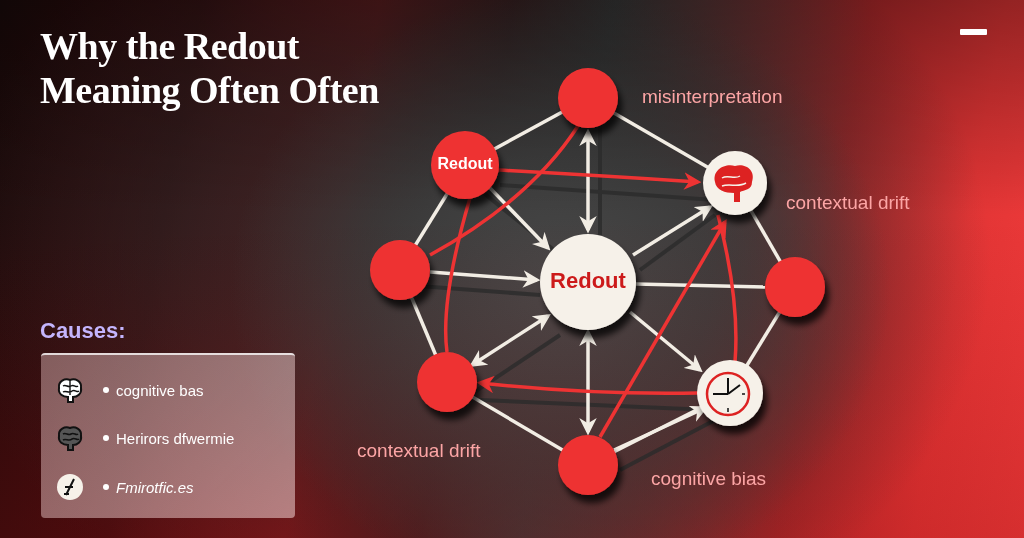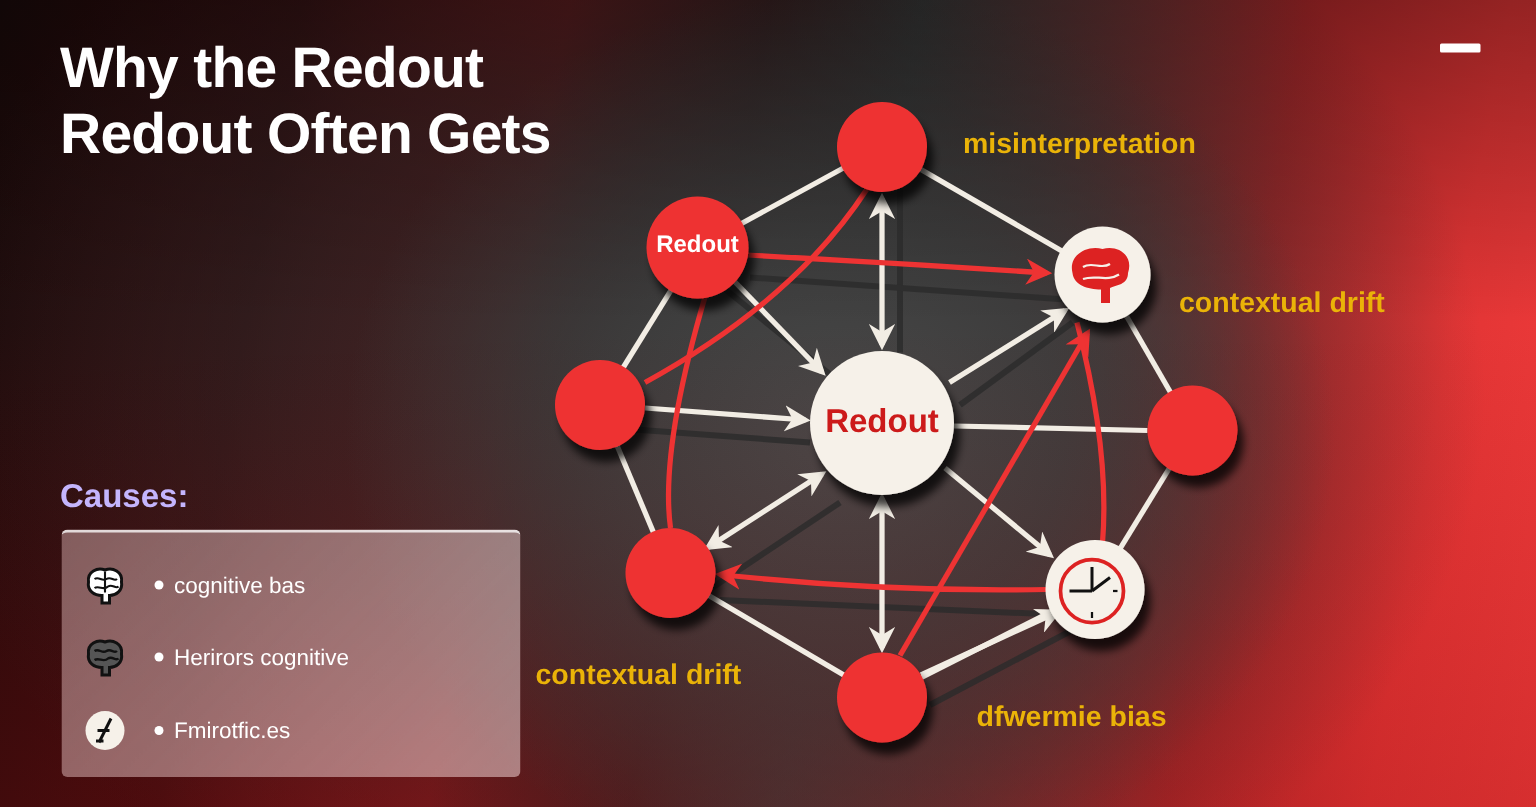--- a/index.html
+++ b/index.html
@@ -7,43 +7,43 @@
     font-family:"Liberation Sans", sans-serif; background:#2a2a2a; }
   .bg { position:absolute; inset:0;
     background:
       radial-gradient(ellipse 330px 300px at 560px 290px, rgba(72,72,72,1) 0%, rgba(62,62,62,0.95) 45%, rgba(60,60,60,0) 100%),
       radial-gradient(ellipse 520px 420px at 470px 260px, rgba(40,40,40,1) 0%, rgba(40,40,40,0.6) 55%, rgba(40,40,40,0) 100%),
       linear-gradient(100deg, #1a0a0a 0%, #3a0c0e 18%, #8a1418 34%, #4a1a1c 46%, #444 55%, #b82a2c 78%, #e33535 90%, #ef3b3b 100%);
   }
   .bg2 { position:absolute; inset:0;
     background: linear-gradient(180deg, rgba(0,0,0,0.35) 0%, rgba(0,0,0,0) 40%, rgba(140,10,12,0.25) 100%); }
   .title { position:absolute; left:40px; top:24px; margin:0; color:#fff;
-    font-weight:700; font-size:38px; line-height:44px; letter-spacing:-0.5px; }
+    font-weight:700; font-size:38px; line-height:44px; letter-spacing:-0.5px;font-family:Liberation Serif, serif; }
   .title span { display:block; }
   .minimize { position:absolute; left:960px; top:29px; width:27px; height:6px; background:#fff; border-radius:1px; }
   .causes-label { position:absolute; left:40px; top:318px; color:#c4b5fd; font-weight:700; font-size:22px; }
-  .causes-box { position:absolute; left:41px; top:353px; width:306px; height:163px;
+  .causes-box { position:absolute; left:41px; top:353px; width:254px; height:163px;
     background:linear-gradient(135deg, rgba(240,200,200,0.42), rgba(255,230,230,0.5));
     border-top:2px solid rgba(255,255,255,0.75); border-radius:4px; }
   .cause { position:absolute; left:12px; height:34px; display:flex; align-items:center; }
   .cause .ic { width:34px; height:34px; display:flex; align-items:center; justify-content:center; }
   .cause .dot { width:6px; height:6px; background:#fff; border-radius:50%; margin-left:16px; margin-right:7px; }
   .cause .txt { color:#fff; font-size:15px; }
   svg.diagram { position:absolute; left:0; top:0; }
-  .lbl { position:absolute; color:#eab308; font-size:19px; font-weight:700; }
+  .lbl { position:absolute; color:#fca5a5; font-size:19px; font-weight:400; }
 </style>
 </head>
 <body>
 
 <div class="bg"></div>
 <div class="bg2"></div>
 
 <h1 class="title">
   <span>Why the Redout</span>
-  <span>Redout Often Gets</span>
+  <span>Meaning Often Often</span>
 </h1>
 
 <div class="minimize"></div>
 
 <svg class="diagram" width="1024" height="538" viewBox="0 0 1024 538">
   <defs>
     <marker id="aw" viewBox="0 0 10 10" refX="8" refY="5" markerWidth="5" markerHeight="5" orient="auto-start-reverse">
       <path d="M0,0 L10,5 L0,10 L3,5 z" fill="#f2ede4"></path>
     </marker>
     <marker id="ar" viewBox="0 0 10 10" refX="8" refY="5" markerWidth="5" markerHeight="5" orient="auto-start-reverse">
@@ -137,21 +137,21 @@
     <circle cx="588" cy="465" r="30" fill="#ee3333" filter="url(#sh)"></circle>
   </g>
 </svg>
 
 <div style="position:absolute;left:431px;top:155px;width:68px;text-align:center;color:#fff;font-weight:700;font-size:16px;">Redout</div>
 <div style="position:absolute;left:540px;top:268px;width:96px;text-align:center;color:#cc1a1a;font-weight:700;font-size:22px;">Redout</div>
 
 <div class="lbl" style="left:642px;top:86px;">misinterpretation</div>
 <div class="lbl" style="left:786px;top:192px;">contextual drift</div>
 <div class="lbl" style="left:357px;top:440px;">contextual drift</div>
-<div class="lbl" style="left:651px;top:468px;">dfwermie bias</div>
+<div class="lbl" style="left:651px;top:468px;">cognitive bias</div>
 
 <div class="causes-label">Causes:</div>
 <div class="causes-box">
   <div class="cause" style="top:18px;">
     <div class="ic">
       <svg width="30" height="30" viewBox="0 0 30 30">
         <path d="M4,13 C3,6 10,3 15,5 C20,3 27,6 26,13 C27,19 22,22 18,22 L18,27 L13,27 L13,22 C8,22 3,19 4,13 Z" fill="#fff" stroke="#111" stroke-width="2"></path>
         <path d="M8,11 C11,9 13,13 16,11 C19,9 21,13 23,11 M8,17 C11,15 14,19 17,16 C20,14 22,18 24,16 M15,6 L15,20" stroke="#111" stroke-width="1.4" fill="none"></path>
       </svg>
     </div>
@@ -159,23 +159,23 @@
     <div class="txt">cognitive bas</div>
   </div>
   <div class="cause" style="top:66px;">
     <div class="ic">
       <svg width="30" height="30" viewBox="0 0 30 30">
         <path d="M4,13 C3,6 10,3 15,5 C20,3 27,6 26,13 C27,19 22,22 18,22 L18,27 L13,27 L13,22 C8,22 3,19 4,13 Z" fill="#555" stroke="#111" stroke-width="2"></path>
         <path d="M8,11 C11,9 13,13 16,11 C19,9 21,13 23,11 M8,17 C11,15 14,19 17,16 C20,14 22,18 24,16" stroke="#111" stroke-width="1.6" fill="none"></path>
       </svg>
     </div>
     <div class="dot"></div>
-    <div class="txt">Herirors cognitive</div>
+    <div class="txt">Herirors dfwermie</div>
   </div>
-  <div class="cause" style="top:115px;">
+  <div class="cause" style="top:115px;font-style:italic;">
     <div class="ic">
       <svg width="30" height="30" viewBox="0 0 30 30">
         <circle cx="15" cy="15" r="13" fill="#f6f1e9"></circle>
         <path d="M19,7 L11,23 M10,15 L18,15 M9,22 L14,22" stroke="#111" stroke-width="2" fill="none"></path>
       </svg>
     </div>
     <div class="dot"></div>
     <div class="txt">Fmirotfic.es</div>
   </div>
 </div>

